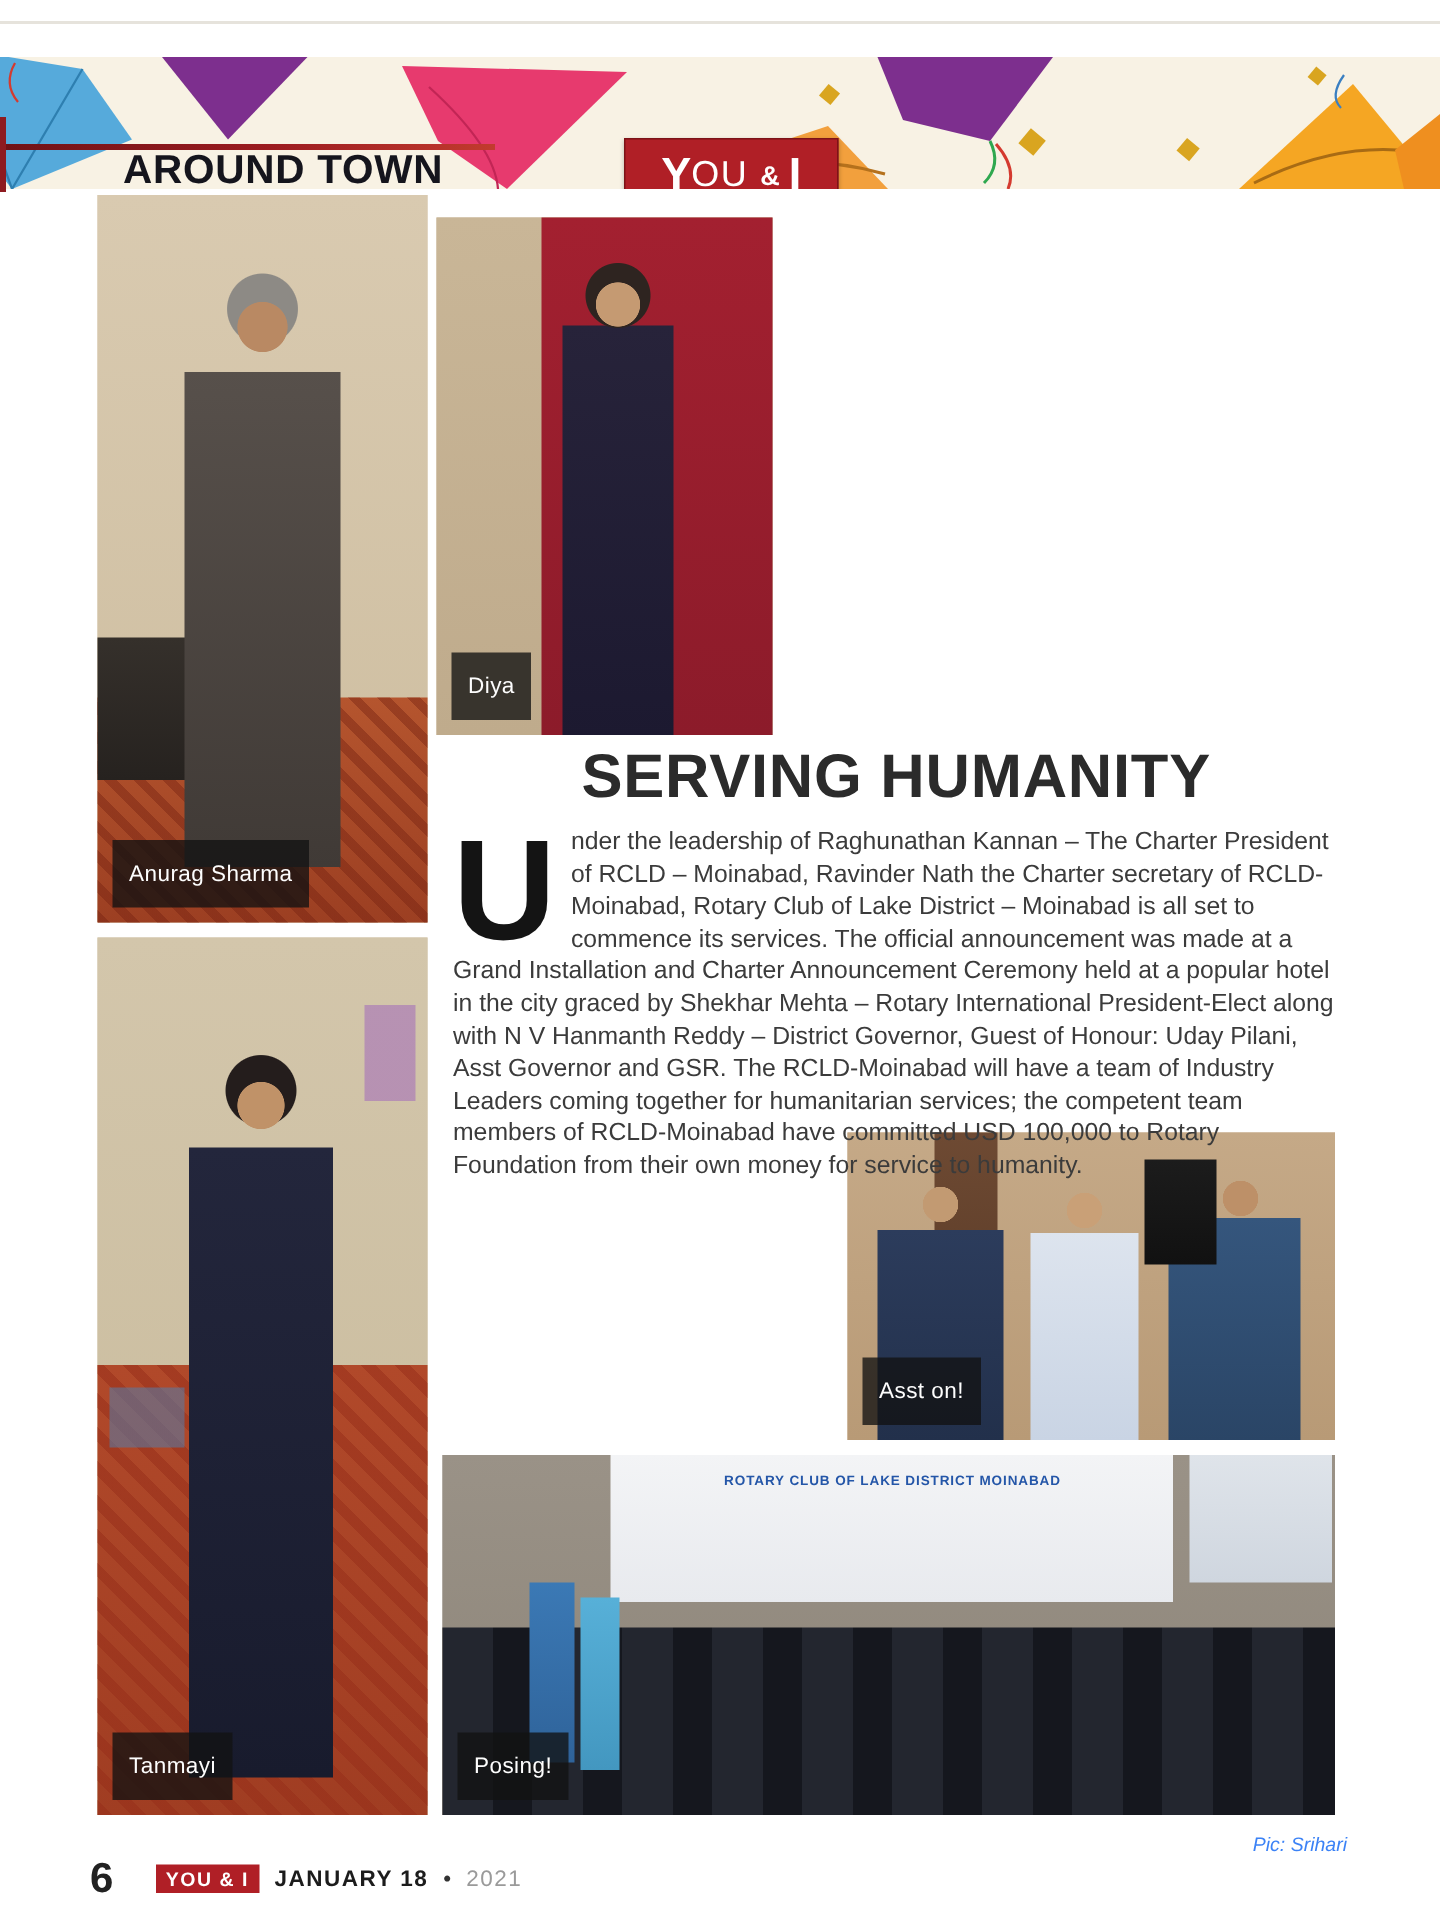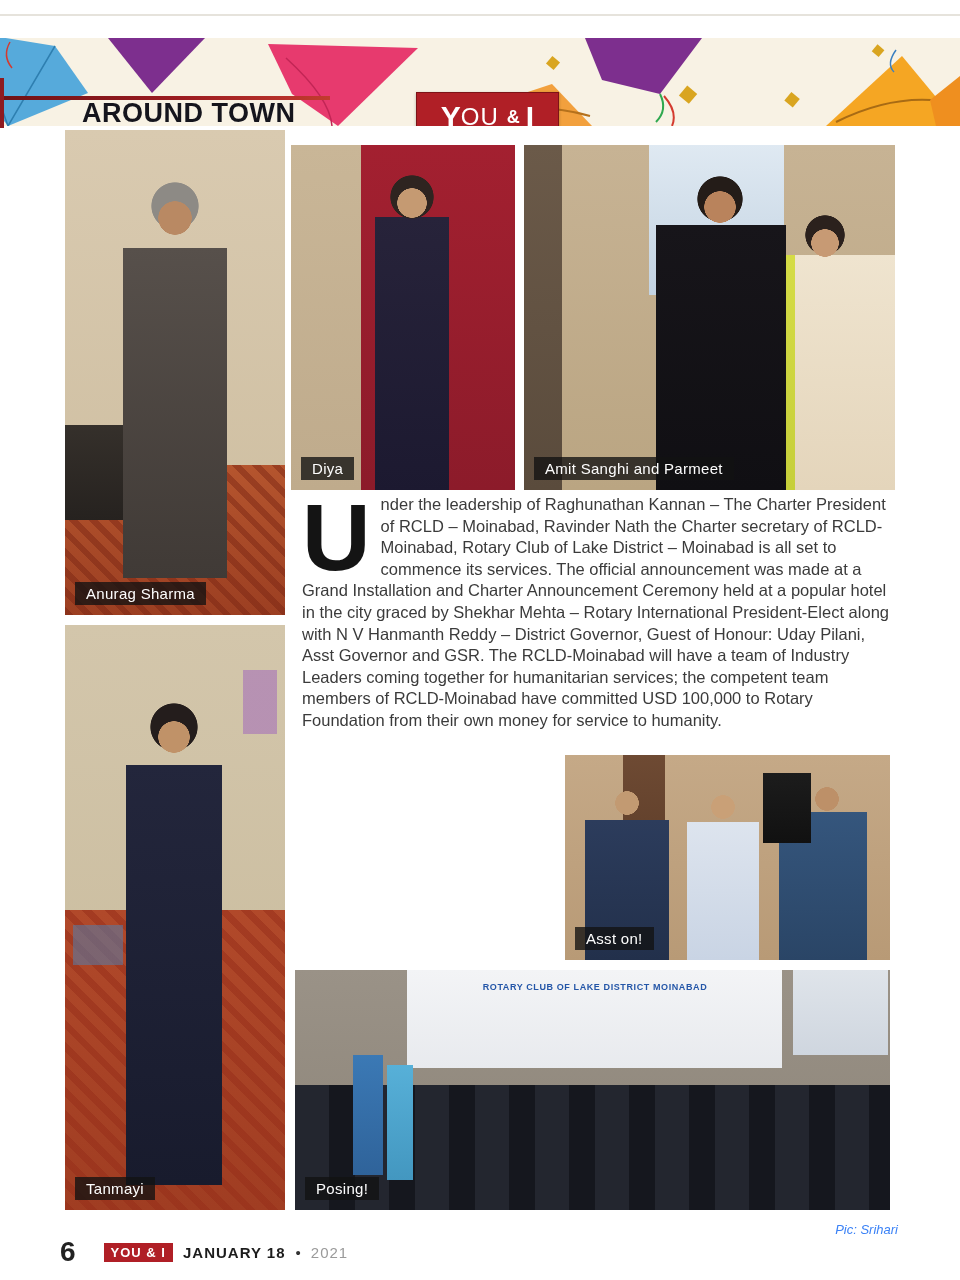--- a/index.html
+++ b/index.html
@@ -18,21 +18,21 @@
   .logo-box{position:absolute;left:416px;top:54px;width:141px;height:48px;background:#b01f26;
             border:1px solid #7d1317;display:flex;align-items:center;justify-content:center;
             color:#fff;z-index:3;box-shadow:0 1px 3px rgba(0,0,0,.25);}
   .logo-box .big{font-size:30px;font-weight:800;}
   .logo-box .small{font-size:24px;font-weight:400;letter-spacing:1px;}
   .logo-box .amp{font-size:18px;font-weight:700;margin:0 6px 0 8px;}
 
   
   .photo{position:absolute;overflow:hidden;}
   .caption{position:absolute;left:10px;bottom:10px;background:rgba(18,18,18,.78);color:#fdfdfd;
-           font-size:15px;padding:3px 11px;letter-spacing:.3px;white-space:nowrap;}
+           font-size:15px;padding:14px 11px;letter-spacing:.3px;white-space:nowrap;}
 
   .photo-anurag{left:65px;top:130px;width:220px;height:485px;background-color:#d7c8ad;
     background-image:
       radial-gradient(circle 17px at 110px 88px,#b98963 97%,transparent 100%),
       radial-gradient(circle 24px at 110px 76px,#8d8a85 97%,transparent 100%),
       linear-gradient(#57504b,#403a36),
       linear-gradient(#35302b,#26221f),
       repeating-linear-gradient(45deg,rgba(120,35,18,.45) 0 6px,rgba(0,0,0,0) 6px 14px),
       linear-gradient(#b5552e,#9c3f22),
       linear-gradient(#d9cab0,#cdbd9f);
@@ -182,39 +182,37 @@
   <div class="left-tick"></div>
 
   <div class="photo photo-anurag">
     <div class="caption">Anurag Sharma</div>
   </div>
 
   <div class="photo photo-diya">
     <div class="caption">Diya</div>
   </div>
 
-  <div class="photo photo-amit">
-    <div class="caption">Amit Sanghi and Parmeet</div>
-  </div>
 
   <div class="photo photo-tanmayi">
     <div class="caption">Tanmayi</div>
   </div>
 
 
   <div class="photo photo-smile">
     <div class="caption">Asst on!</div>
   </div>
 
   <div class="photo photo-posing">
     <div class="banner-text">ROTARY CLUB OF LAKE DISTRICT MOINABAD</div>
     <div class="caption">Posing!</div>
   </div>
 
   <div class="article">
+    <h1 class="article-title">SERVING HUMANITY</h1>
     <div class="article-body">
       <span class="drop-cap">U</span><span>nder the leadership of Raghunathan Kannan – The Charter President of RCLD – Moinabad, Ravinder Nath the Charter secretary of RCLD-Moinabad, Rotary Club of Lake District – Moinabad is all set to commence its services. The official announcement was made at a Grand Installation and Charter Announcement Ceremony held at a popular hotel in the city graced by Shekhar Mehta – Rotary International President-Elect along with N V Hanmanth Reddy – District Governor, Guest of Honour: Uday Pilani, Asst Governor and GSR. The RCLD-Moinabad will have a team of Industry Leaders coming together for humanitarian services; the competent team members of RCLD-Moinabad have committed USD 100,000 to Rotary Foundation from their own money for service to humanity.</span>
     </div>
   </div>
 
   <div class="pic-credit">Pic: Srihari</div>
   <div class="footer">
     <span class="page-number">6</span>
     <span class="footer-logo">YOU &amp; I</span>
     <span class="footer-date">JANUARY 18</span>

